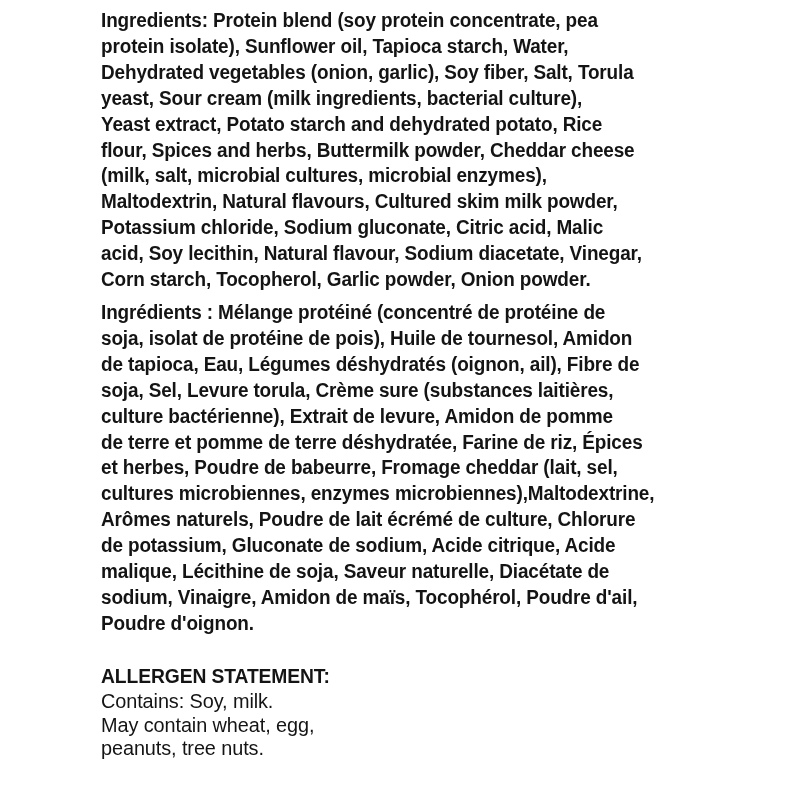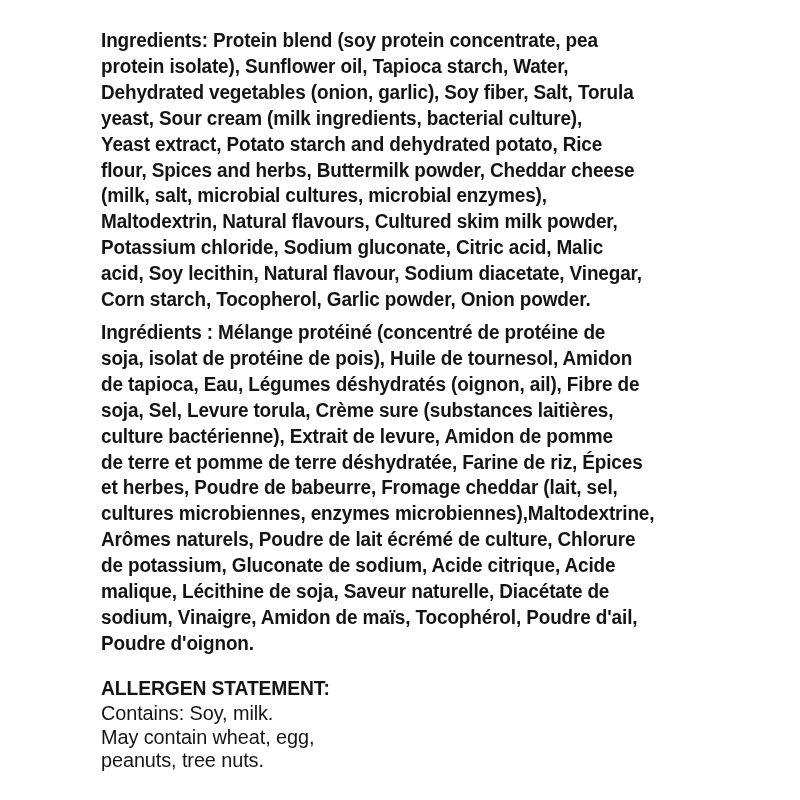--- a/index.html
+++ b/index.html
@@ -14,21 +14,20 @@
     font-family: "Liberation Sans", sans-serif;
     color: #141414;
     -webkit-font-smoothing: antialiased;
   }
 
   .label {
     position: absolute;
     left: 101px;
     top: 8px;
     width: 616px;
-    margin-top: 20px;
   }
 
   
   .ingredients {
     font-family: "Liberation Sans Narrow", "Liberation Sans", sans-serif;
     font-size: 20.3px;
     line-height: 25.9px;
     letter-spacing: -0.15px;
     font-weight: 600;
     transform: scaleX(0.935);
@@ -46,21 +45,20 @@
     display: block;
   }
 
   
   .allergens {
     position: absolute;
     left: 101px;
     top: 664px;
     width: 624px;
     display: flex;
-    margin-top: 12px;
   }
   .allergen-col {
     width: 292px;
   }
   .allergen-col.fr {
     margin-left: 0px;
     width: 332px;
   }
   .allergen-title {
     font-family: "Liberation Sans Narrow", "Liberation Sans", sans-serif;

